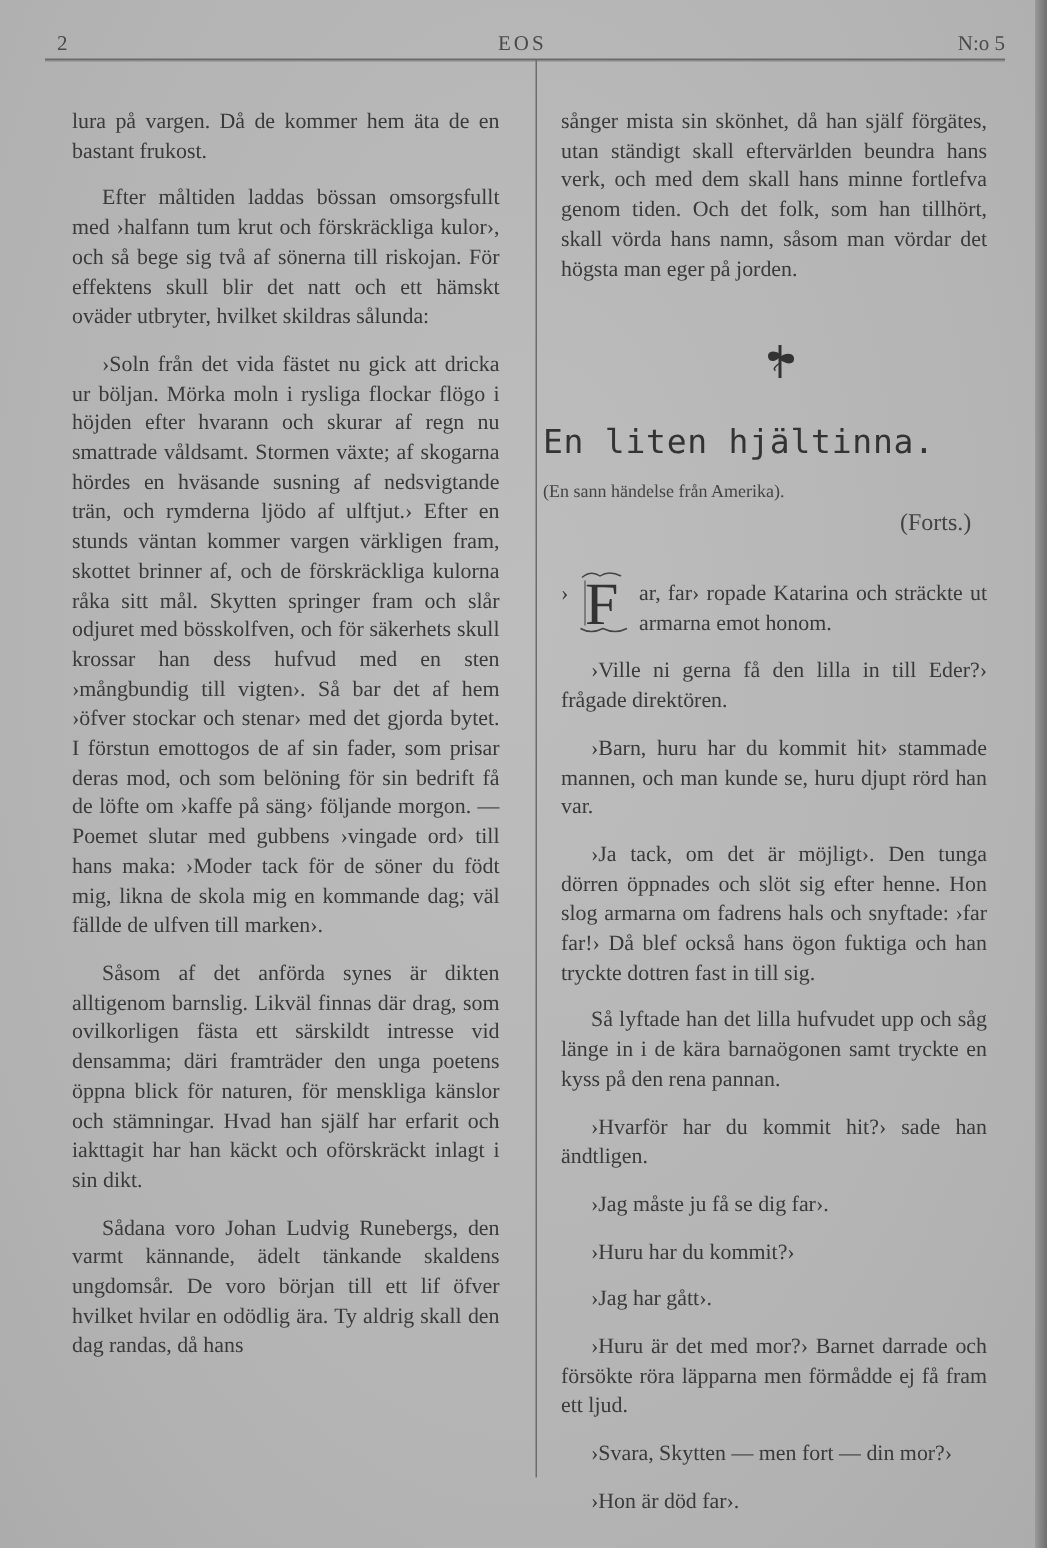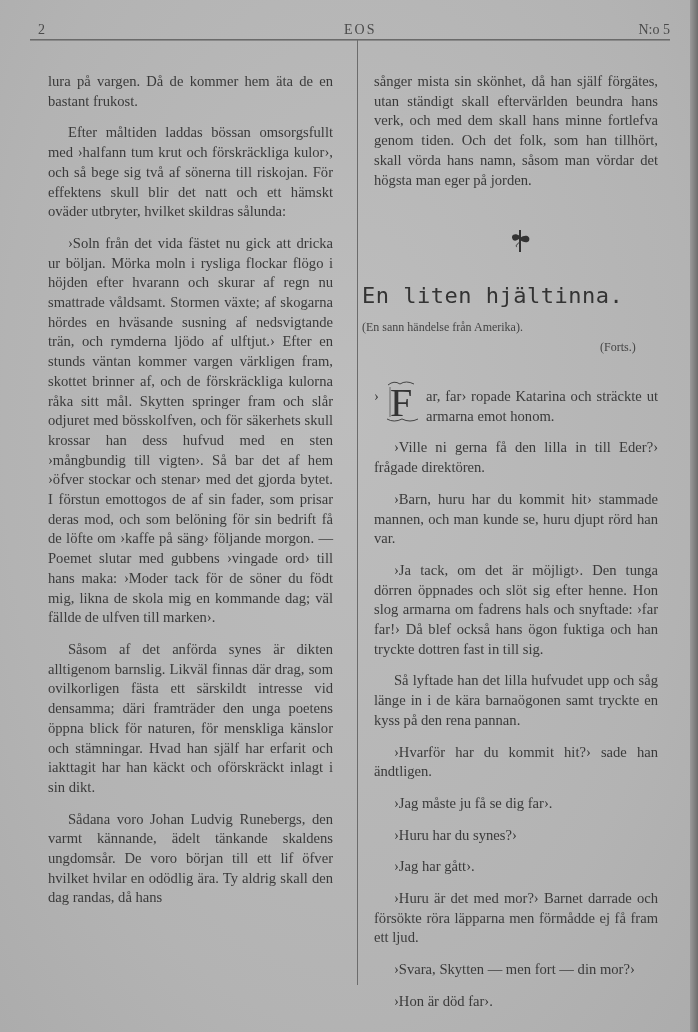--- a/index.html
+++ b/index.html
@@ -17,21 +17,21 @@
   .right-edge {
     position: absolute; right: 0; top: 0; width: 8px; height: 1032px;
     background: linear-gradient(to right, #9a9a9a, #6e6e6e);
   }
   .header {
     position: absolute; left: 30px; top: 16px; width: 640px; height: 22px;
     font-family: "Liberation Serif", serif;
     font-size: 14px; color: #4a4a4a;
   }
   .header .num { position: absolute; left: 8px; top: 6px; }
-  .header .title { position: absolute; left: 314px; top: 6px; letter-spacing: 2px; }
+  .header .title { position: absolute; left: 302px; top: 6px; letter-spacing: 2px; }
   .header .issue { position: absolute; right: 0; top: 6px; text-align: center; }
   .header-rule {
     position: absolute; left: 30px; top: 39px; width: 640px; height: 2px;
     border-top: 1px solid #6a6a6a; border-bottom: 1px solid #8a8a8a; height: 0;
   }
   .col-divider {
     position: absolute; left: 357px; top: 40px; width: 1px; height: 945px;
     background: #6c6c6c;
   }
   .col {
@@ -51,21 +51,21 @@
     position: absolute; left: 362px; top: 283px; width: 308px; text-align: left;
     font-family: "DejaVu Sans Mono", "Liberation Mono", monospace;
     font-size: 22px; color: #333; letter-spacing: 0.5px;
   }
   .story-sub {
     position: absolute; left: 362px; top: 320px; width: 308px; text-align: left;
     font-family: "Liberation Serif", serif; font-size: 12px; color: #444;
   }
   .story-forts {
     position: absolute; left: 600px; top: 340px;
-    font-family: "Liberation Serif", serif; font-size: 12px; color: #444;
+    font-family: "Liberation Serif", serif; font-size: 16px; color: #444;
   }
   .col-story { top: 375px; }
   .dropcap-line { position: relative; padding-left: 52px; }
   .dropcap {
     position: absolute; left: 10px; top: -8px; width: 38px; height: 46px;
   }
   .dropcap .letter {
     position: absolute; left: 6px; top: 4px;
     font-family: "Liberation Serif", serif; font-size: 40px; line-height: 40px; color: #333;
   }
@@ -122,19 +122,19 @@
         <span class="letter">F</span>
       </span>
       <span>ar, far› ropade Katarina och sträckte ut armarna emot honom.</span>
     </p>
     <p class="ind">›Ville ni gerna få den lilla in till Eder?› frågade direktören.</p>
     <p class="ind">›Barn, huru har du kommit hit› stammade mannen, och man kunde se, huru djupt rörd han var.</p>
     <p class="ind">›Ja tack, om det är möjligt›. Den tunga dörren öppnades och slöt sig efter henne. Hon slog armarna om fadrens hals och snyftade: ›far far!› Då blef också hans ögon fuktiga och han tryckte dottren fast in till sig.</p>
     <p class="ind">Så lyftade han det lilla hufvudet upp och såg länge in i de kära barnaögonen samt tryckte en kyss på den rena pannan.</p>
     <p class="ind">›Hvarför har du kommit hit?› sade han ändtligen.</p>
     <p class="ind">›Jag måste ju få se dig far›.</p>
-    <p class="ind">›Huru har du synes?›</p>
+    <p class="ind">›Huru har du kommit?›</p>
     <p class="ind">›Jag har gått›.</p>
     <p class="ind">›Huru är det med mor?› Barnet darrade och försökte röra läpparna men förmådde ej få fram ett ljud.</p>
     <p class="ind">›Svara, Skytten — men fort — din mor?›</p>
     <p class="ind">›Hon är död far›.</p>
   </div>
 </div>
 
 </body></html>

